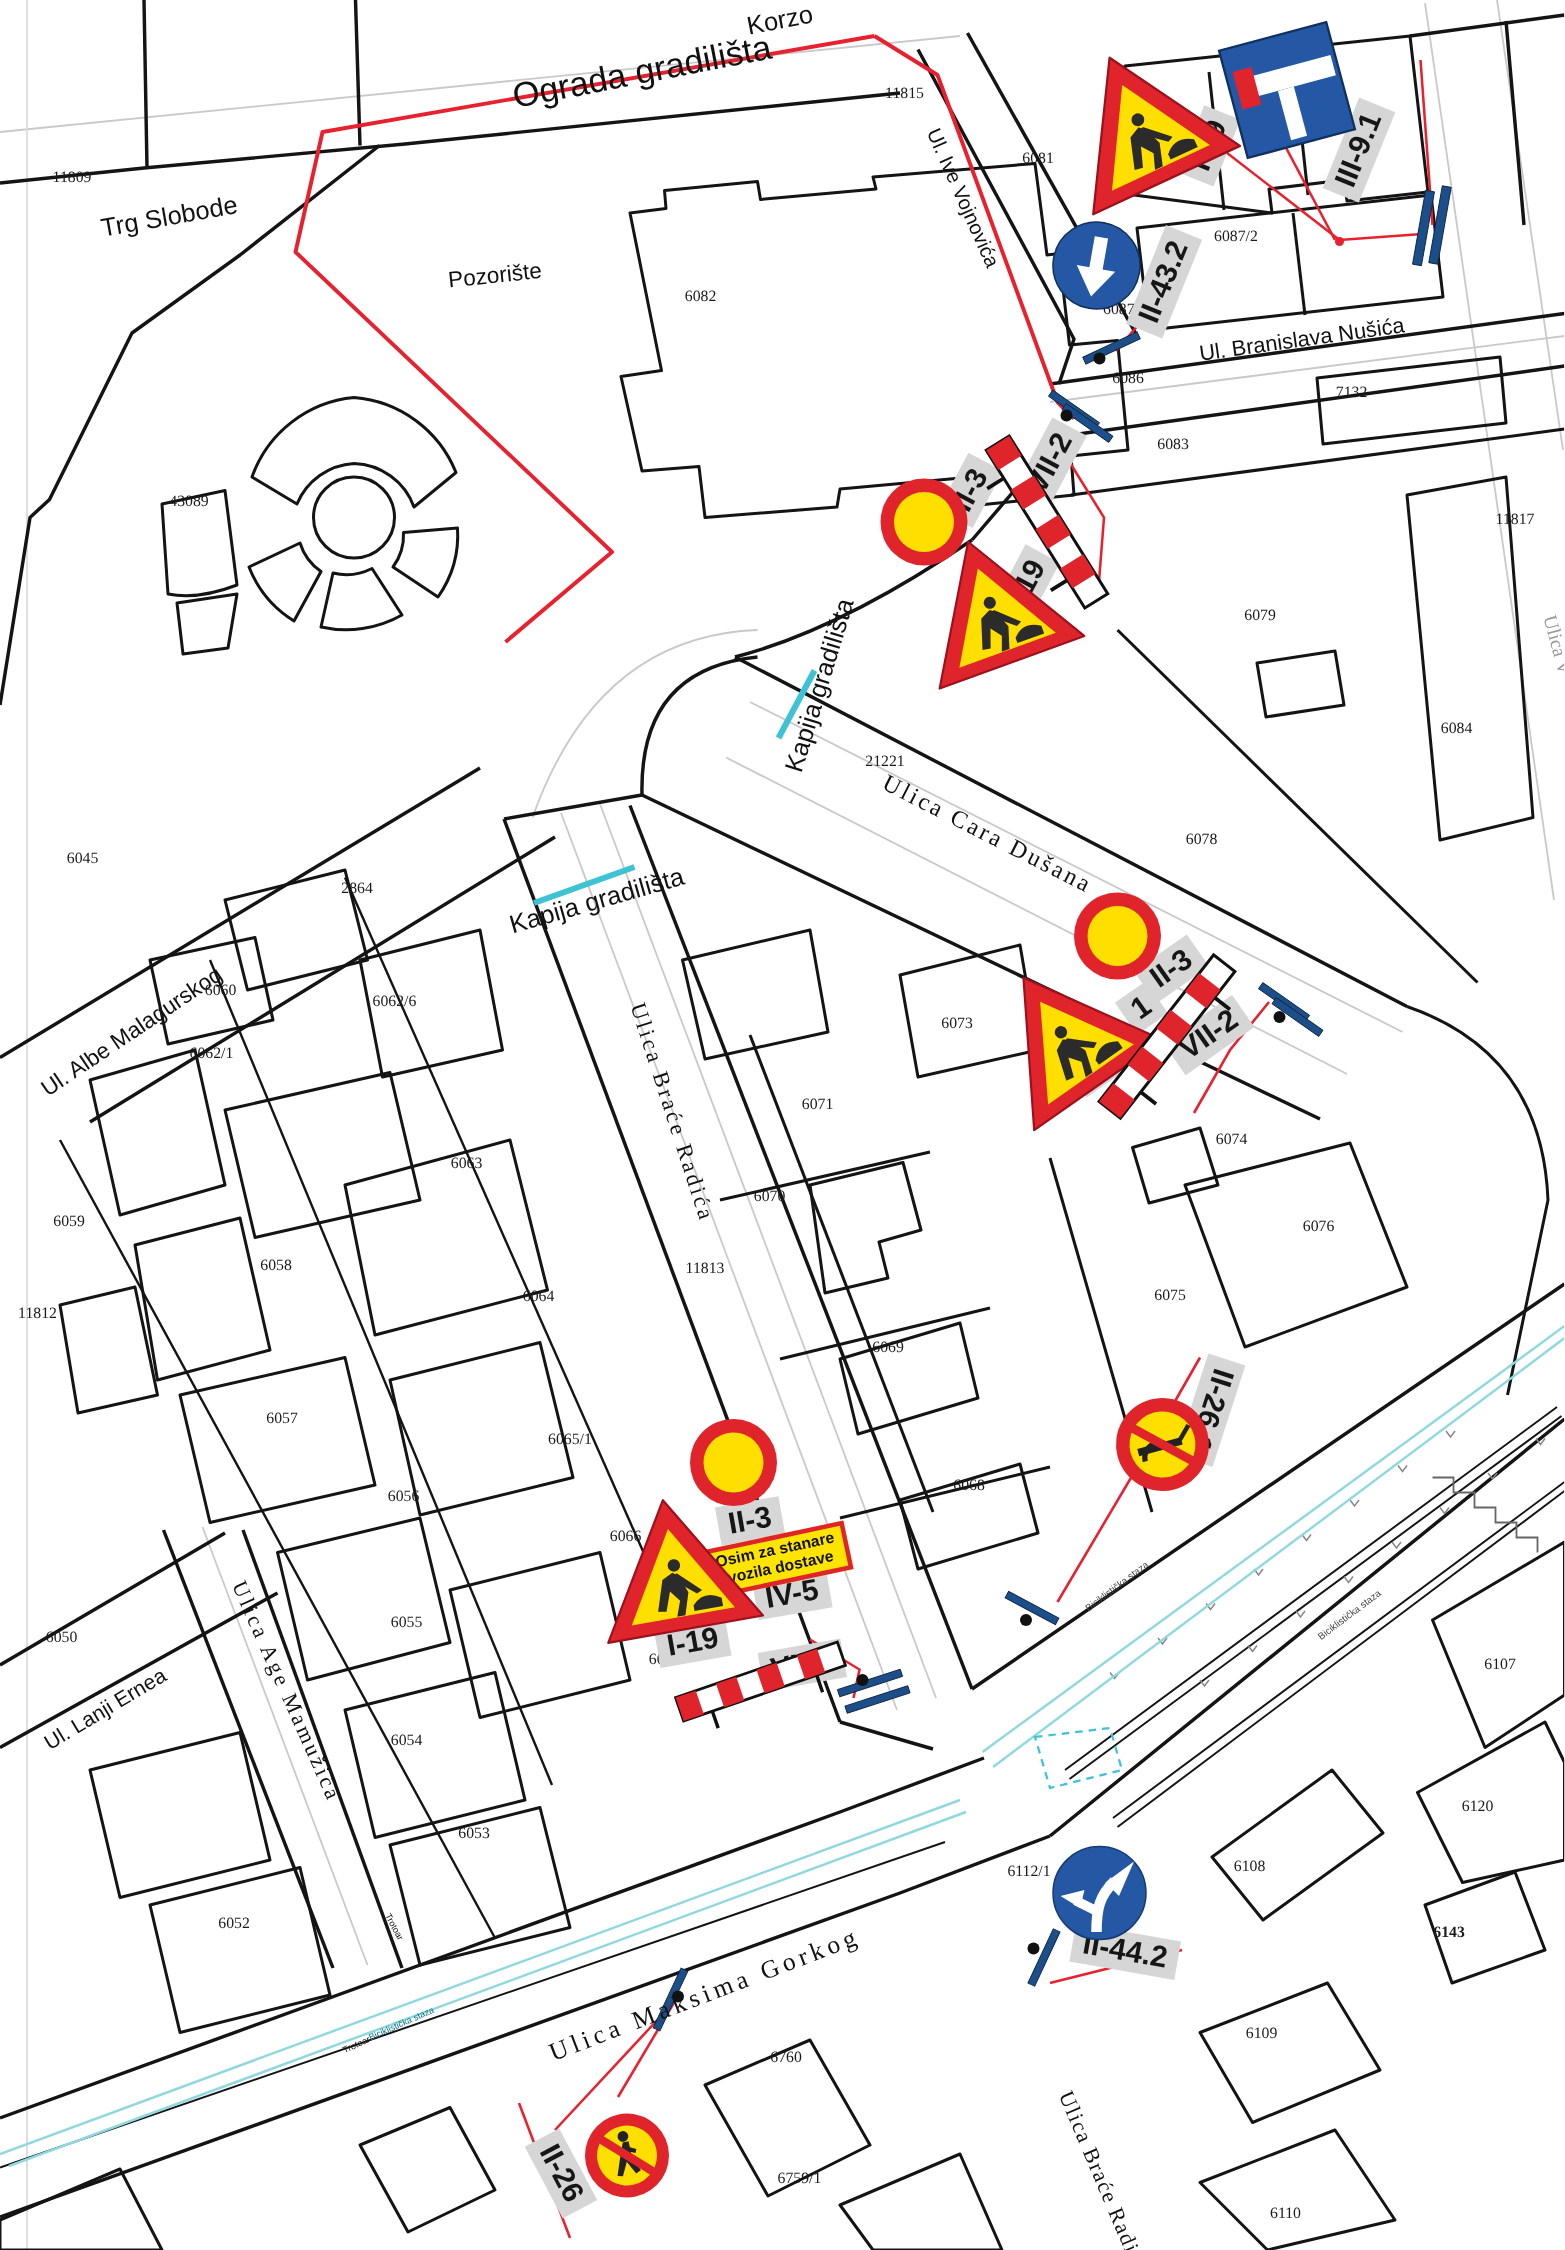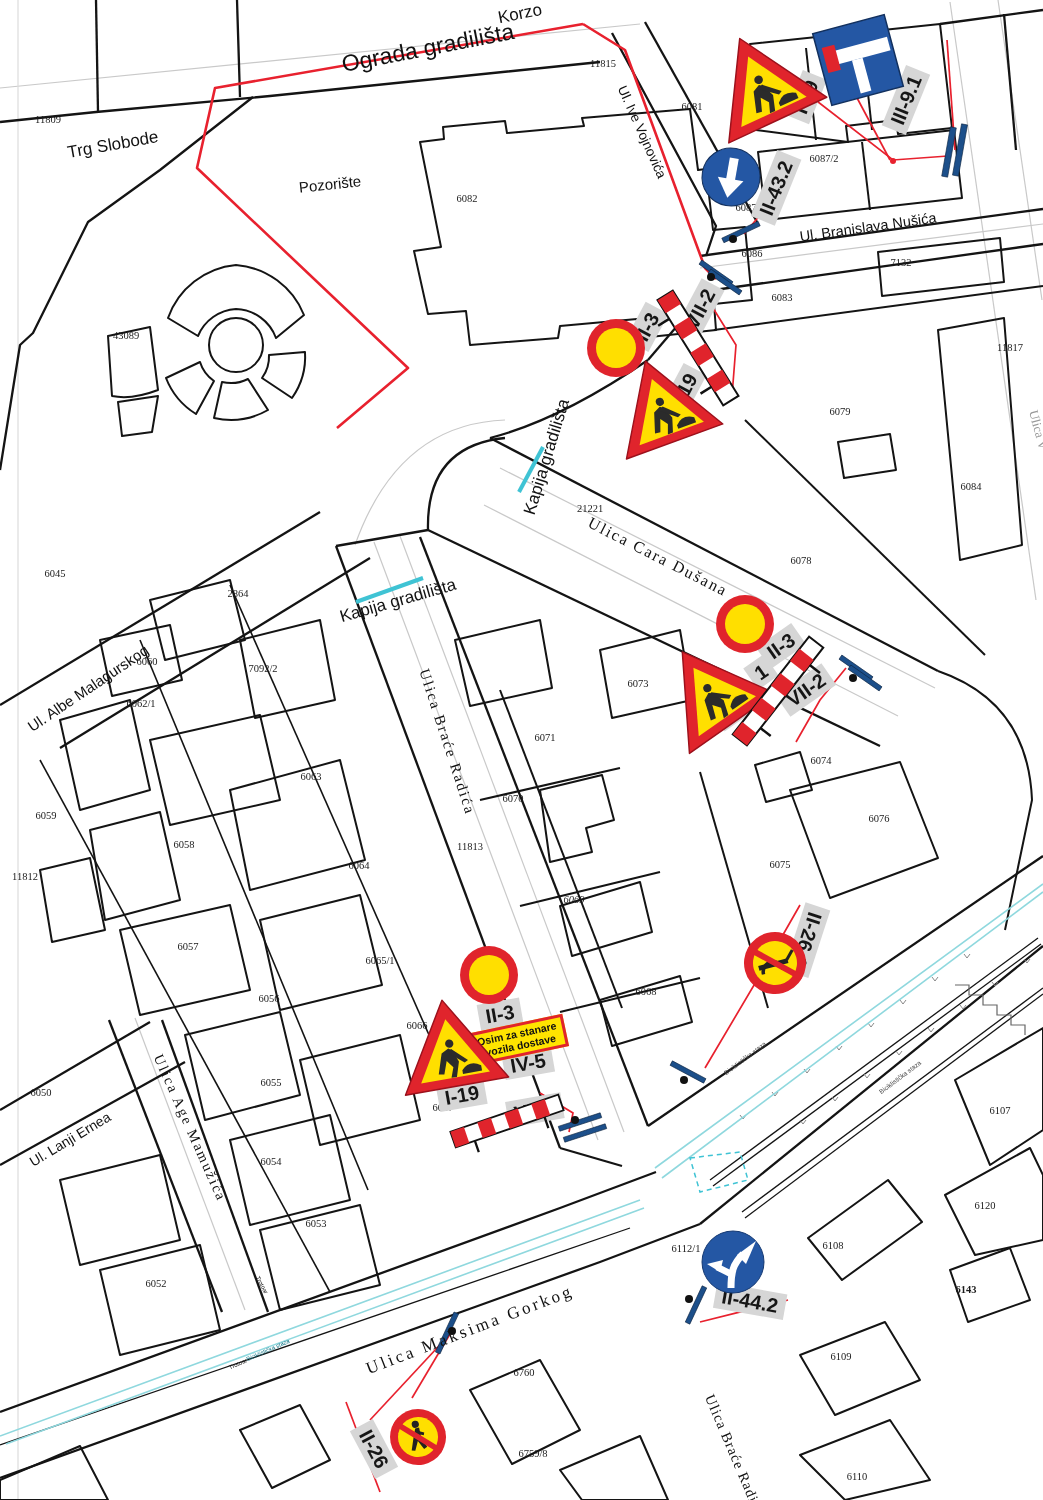--- a/index.html
+++ b/index.html
@@ -258,54 +258,54 @@
       <span class="map-label parcel-label" style="left: 782px; top: 297px; transform: translate(-50%, -50%) rotate(0deg);">6083</span>
       <span class="map-label parcel-label" style="left: 1010px; top: 347px; transform: translate(-50%, -50%) rotate(0deg);">11817</span>
       <span class="map-label parcel-label" style="left: 840px; top: 411px; transform: translate(-50%, -50%) rotate(0deg);">6079</span>
       <span class="map-label parcel-label" style="left: 971px; top: 486px; transform: translate(-50%, -50%) rotate(0deg);">6084</span>
       <span class="map-label parcel-label" style="left: 801px; top: 560px; transform: translate(-50%, -50%) rotate(0deg);">6078</span>
       <span class="map-label parcel-label" style="left: 590px; top: 508px; transform: translate(-50%, -50%) rotate(0deg);">21221</span>
       <span class="map-label parcel-label" style="left: 126px; top: 335px; transform: translate(-50%, -50%) rotate(0deg);">43089</span>
       <span class="map-label parcel-label" style="left: 55px; top: 573px; transform: translate(-50%, -50%) rotate(0deg);">6045</span>
       <span class="map-label parcel-label" style="left: 238px; top: 593px; transform: translate(-50%, -50%) rotate(0deg);">2864</span>
       <span class="map-label parcel-label" style="left: 147px; top: 661px; transform: translate(-50%, -50%) rotate(0deg);">6060</span>
-      <span class="map-label parcel-label" style="left: 263px; top: 668px; transform: translate(-50%, -50%) rotate(0deg);">7092/2</span>
+      <span class="map-label parcel-label" style="left: 263px; top: 668px; transform: translate(-50%, -50%) rotate(0deg);">6062/6</span>
       <span class="map-label parcel-label" style="left: 141px; top: 703px; transform: translate(-50%, -50%) rotate(0deg);">6062/1</span>
       <span class="map-label parcel-label" style="left: 311px; top: 776px; transform: translate(-50%, -50%) rotate(0deg);">6063</span>
       <span class="map-label parcel-label" style="left: 46px; top: 815px; transform: translate(-50%, -50%) rotate(0deg);">6059</span>
       <span class="map-label parcel-label" style="left: 184px; top: 844px; transform: translate(-50%, -50%) rotate(0deg);">6058</span>
       <span class="map-label parcel-label" style="left: 25px; top: 876px; transform: translate(-50%, -50%) rotate(0deg);">11812</span>
       <span class="map-label parcel-label" style="left: 359px; top: 865px; transform: translate(-50%, -50%) rotate(0deg);">6064</span>
       <span class="map-label parcel-label" style="left: 638px; top: 683px; transform: translate(-50%, -50%) rotate(0deg);">6073</span>
       <span class="map-label parcel-label" style="left: 545px; top: 737px; transform: translate(-50%, -50%) rotate(0deg);">6071</span>
       <span class="map-label parcel-label" style="left: 513px; top: 798px; transform: translate(-50%, -50%) rotate(0deg);">6070</span>
       <span class="map-label parcel-label" style="left: 821px; top: 760px; transform: translate(-50%, -50%) rotate(0deg);">6074</span>
       <span class="map-label parcel-label" style="left: 879px; top: 818px; transform: translate(-50%, -50%) rotate(0deg);">6076</span>
       <span class="map-label parcel-label" style="left: 780px; top: 864px; transform: translate(-50%, -50%) rotate(0deg);">6075</span>
-      <span class="map-label parcel-label" style="left: 574px; top: 899px; transform: translate(-50%, -50%) rotate(0deg); font-style: italic;">6069</span>
+      <span class="map-label parcel-label" style="left: 592px; top: 899px; transform: translate(-50%, -50%) rotate(0deg);">6069</span>
       <span class="map-label parcel-label" style="left: 646px; top: 991px; transform: translate(-50%, -50%) rotate(0deg);">6068</span>
       <span class="map-label parcel-label" style="left: 188px; top: 946px; transform: translate(-50%, -50%) rotate(0deg);">6057</span>
       <span class="map-label parcel-label" style="left: 380px; top: 960px; transform: translate(-50%, -50%) rotate(0deg);">6065/1</span>
       <span class="map-label parcel-label" style="left: 269px; top: 998px; transform: translate(-50%, -50%) rotate(0deg);">6056</span>
       <span class="map-label parcel-label" style="left: 417px; top: 1025px; transform: translate(-50%, -50%) rotate(0deg);">6066</span>
       <span class="map-label parcel-label" style="left: 271px; top: 1082px; transform: translate(-50%, -50%) rotate(0deg);">6055</span>
       <span class="map-label parcel-label" style="left: 41px; top: 1092px; transform: translate(-50%, -50%) rotate(0deg);">6050</span>
       <span class="map-label parcel-label" style="left: 271px; top: 1161px; transform: translate(-50%, -50%) rotate(0deg);">6054</span>
       <span class="map-label parcel-label" style="left: 443px; top: 1107px; transform: translate(-50%, -50%) rotate(0deg);">6067</span>
       <span class="map-label parcel-label" style="left: 316px; top: 1223px; transform: translate(-50%, -50%) rotate(0deg);">6053</span>
       <span class="map-label parcel-label" style="left: 156px; top: 1283px; transform: translate(-50%, -50%) rotate(0deg);">6052</span>
       <span class="map-label parcel-label" style="left: 470px; top: 846px; transform: translate(-50%, -50%) rotate(0deg);">11813</span>
       <span class="map-label parcel-label" style="left: 1000px; top: 1110px; transform: translate(-50%, -50%) rotate(0deg);">6107</span>
       <span class="map-label parcel-label" style="left: 985px; top: 1205px; transform: translate(-50%, -50%) rotate(0deg);">6120</span>
       <span class="map-label parcel-label" style="left: 686px; top: 1248px; transform: translate(-50%, -50%) rotate(0deg);">6112/1</span>
       <span class="map-label parcel-label" style="left: 833px; top: 1245px; transform: translate(-50%, -50%) rotate(0deg);">6108</span>
       <span class="map-label parcel-label" style="left: 841px; top: 1356px; transform: translate(-50%, -50%) rotate(0deg);">6109</span>
       <span class="map-label parcel-label" style="left: 857px; top: 1476px; transform: translate(-50%, -50%) rotate(0deg);">6110</span>
       <span class="map-label parcel-label" style="left: 966px; top: 1289px; transform: translate(-50%, -50%) rotate(0deg); font-weight: bold;">6143</span>
-      <span class="map-label parcel-label" style="left: 533px; top: 1453px; transform: translate(-50%, -50%) rotate(0deg);">6759/8</span>
+      <span class="map-label parcel-label" style="left: 533px; top: 1453px; transform: translate(-50%, -50%) rotate(0deg);">6759/1</span>
       <span class="map-label parcel-label" style="left: 524px; top: 1372px; transform: translate(-50%, -50%) rotate(0deg);">6760</span>
       <span class="map-label tiny-label" style="left: 238px; top: 1364px; transform: translate(-50%, -50%) rotate(-24deg); font-size: 6px;">Trotoar</span>
       <span class="map-label tiny-label" style="left: 268px; top: 1350px; transform: translate(-50%, -50%) rotate(-24deg); font-size: 6px; color: rgb(10, 112, 128);">Biciklistička staza</span>
       <span class="map-label tiny-label" style="left: 745px; top: 1058px; transform: translate(-50%, -50%) rotate(-37deg); font-size: 6.5px; color: rgb(68, 68, 68);">Biciklistička staza</span>
       <span class="map-label tiny-label" style="left: 900px; top: 1077px; transform: translate(-50%, -50%) rotate(-37deg); font-size: 6.5px; color: rgb(68, 68, 68);">Biciklistička staza</span>
       <span class="map-label tiny-label" style="left: 262px; top: 1285px; transform: translate(-50%, -50%) rotate(62deg); font-size: 6px;">Trotoar</span>
       <span class="map-label sign-code-label" style="left: 806px; top: 97px; transform: translate(-50%, -50%) rotate(-68deg);">I-19</span>
       <span class="map-label sign-code-label" style="left: 906px; top: 100px; transform: translate(-50%, -50%) rotate(-68deg);">III-9.1</span>
       <span class="map-label sign-code-label" style="left: 776px; top: 188px; transform: translate(-50%, -50%) rotate(-68deg);">II-43.2</span>
       <span class="map-label sign-code-label" style="left: 647px; top: 327px; transform: translate(-50%, -50%) rotate(-62deg);">II-3</span>

